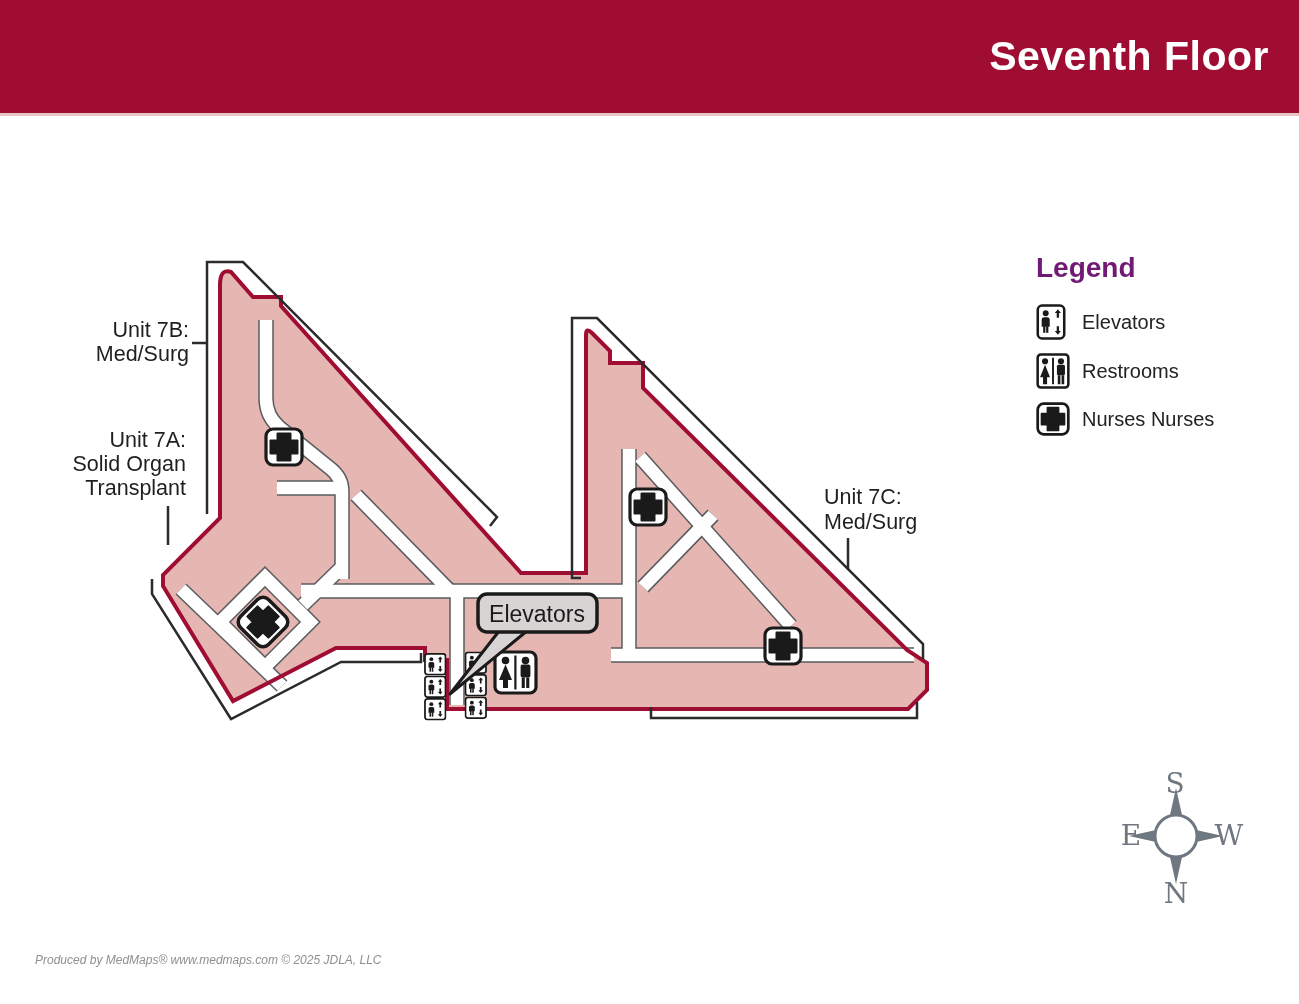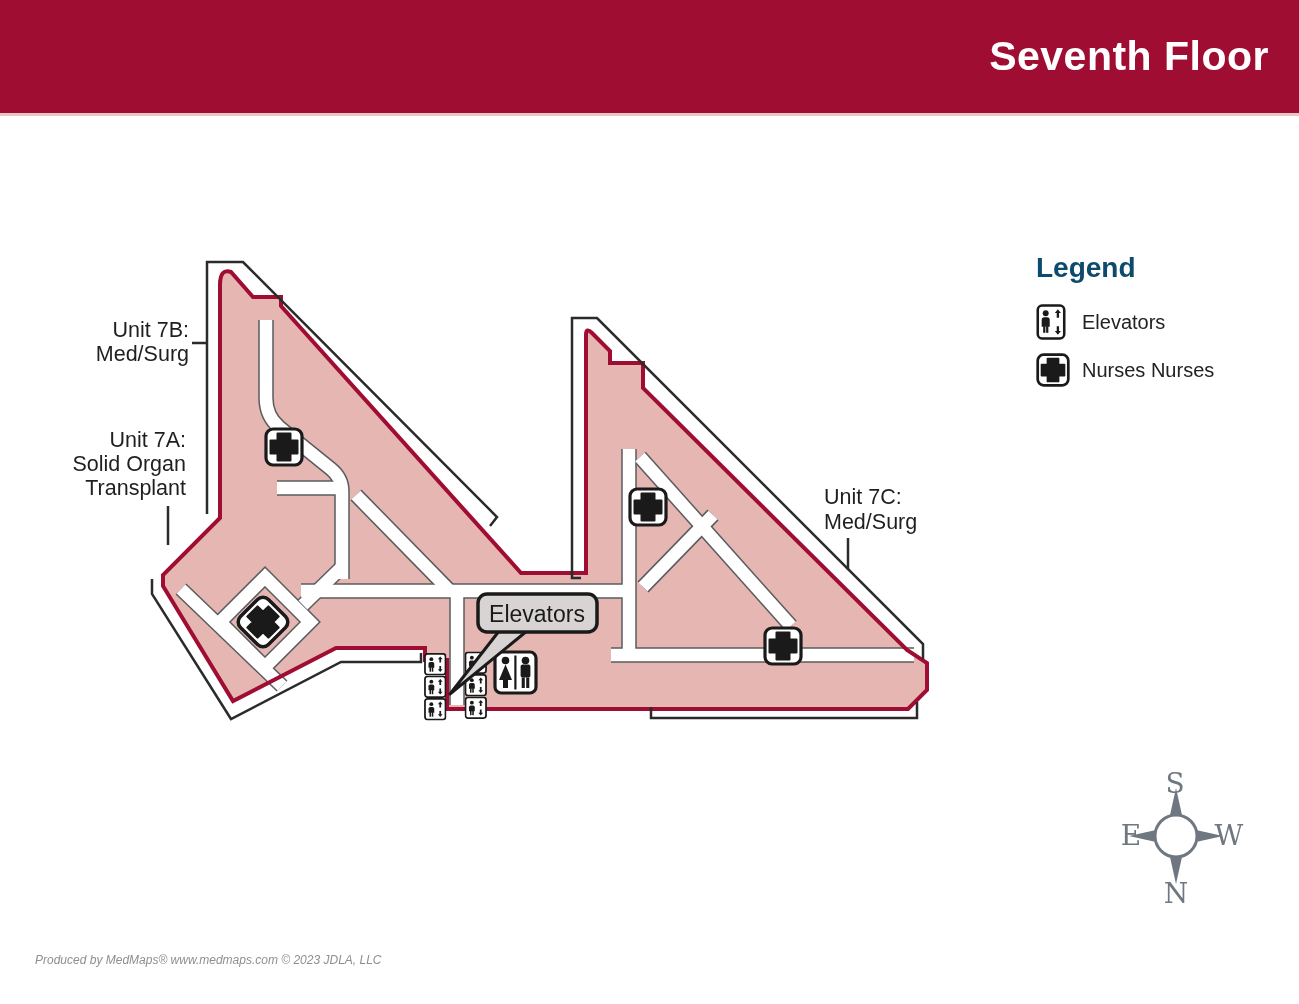--- a/index.html
+++ b/index.html
@@ -14,21 +14,21 @@
   }
   .banner h1{
     margin:0 30px 0 0;color:#ffffff;font-size:41px;font-weight:bold;
     letter-spacing:.5px;
   }
   .map-svg{position:absolute;left:0;top:0;}
   .legend{
     position:absolute;left:1036px;top:252px;width:250px;
   }
   .legend h2{
-    margin:0 0 20px 0;color:#0c4a6e;font-size:28px;font-weight:bold;
+    margin:0 0 20px 0;color:#701a75;font-size:28px;font-weight:bold;
   }
   .legend-row{display:flex;align-items:center;margin-bottom:13px;}
   .legend-row .licon{flex:0 0 46px;display:flex;align-items:center;}
   .legend-row .ltext{font-size:20px;color:#222222;}
   .compass{position:absolute;left:1118px;top:763px;}
   .compass text{
     font-family:"DejaVu Serif","Liberation Serif",serif;
     font-size:28px;fill:#6F7780;
   }
   .credit{
@@ -161,20 +161,35 @@
         <path d="M5.2,21.5 L5.2,15 Q5.2,12.6 7.6,12.6 L10.4,12.6 Q12.8,12.6 12.8,15 L12.8,21.5 Z" fill="#1a1a1a"></path>
         <rect x="6.6" y="21" width="2.1" height="6.2" fill="#1a1a1a"></rect>
         <rect x="9.4" y="21" width="2.1" height="6.2" fill="#1a1a1a"></rect>
         <path d="M20.5,5 L17.6,8.6 L19.4,8.6 L19.4,13 L21.6,13 L21.6,8.6 L23.4,8.6 Z" fill="#1a1a1a"></path>
         <path d="M20.5,29 L17.6,25.4 L19.4,25.4 L19.4,21 L21.6,21 L21.6,25.4 L23.4,25.4 Z" fill="#1a1a1a"></path>
       </svg>
     </span>
     <span class="ltext">Elevators</span>
   </div>
 
+  <div class="legend-row">
+    <span class="licon">
+      <svg width="34" height="36" viewBox="0 0 32 34">
+        <rect x="1.5" y="1.5" width="29" height="31" rx="3" fill="#fff" stroke="#1a1a1a" stroke-width="2.4"></rect>
+        <circle cx="8.5" cy="7.8" r="2.9" fill="#1a1a1a"></circle>
+        <path d="M8.5,11 L3.8,23 L6.6,23 L6.6,29.5 L10.4,29.5 L10.4,23 L13.2,23 Z" fill="#1a1a1a"></path>
+        <rect x="15.1" y="4.5" width="1.8" height="25" fill="#1a1a1a"></rect>
+        <circle cx="23.5" cy="7.8" r="2.9" fill="#1a1a1a"></circle>
+        <rect x="19.7" y="11" width="7.6" height="10" rx="1.5" fill="#1a1a1a"></rect>
+        <rect x="20.5" y="21" width="2.5" height="8.5" fill="#1a1a1a"></rect>
+        <rect x="24.1" y="21" width="2.5" height="8.5" fill="#1a1a1a"></rect>
+      </svg>
+    </span>
+    <span class="ltext">Restrooms</span>
+  </div>
 
   <div class="legend-row">
     <span class="licon">
       <svg width="34" height="34" viewBox="0 0 40 40">
         <use href="#sym-cross" x="0" y="0" width="40" height="40"></use>
       </svg>
     </span>
     <span class="ltext">Nurses Nurses</span>
   </div>
 </div>
@@ -186,13 +201,13 @@
     <polygon points="38,67 11,73 38,79"></polygon>
     <polygon points="78,67 105,73 78,79"></polygon>
   </g>
   <circle cx="58" cy="73" r="21" fill="#ffffff" stroke="#6F7780" stroke-width="3"></circle>
   <text x="57" y="30" text-anchor="middle">S</text>
   <text x="111" y="82" text-anchor="middle">W</text>
   <text x="58" y="140" text-anchor="middle">N</text>
   <text x="13" y="82" text-anchor="middle">E</text>
 </svg>
 
-<div class="credit">Produced by MedMaps®  www.medmaps.com  © 2023 JDLA, LLC</div>
+<div class="credit">Produced by MedMaps®  www.medmaps.com  © 2025 JDLA, LLC</div>
 
 </body></html>

